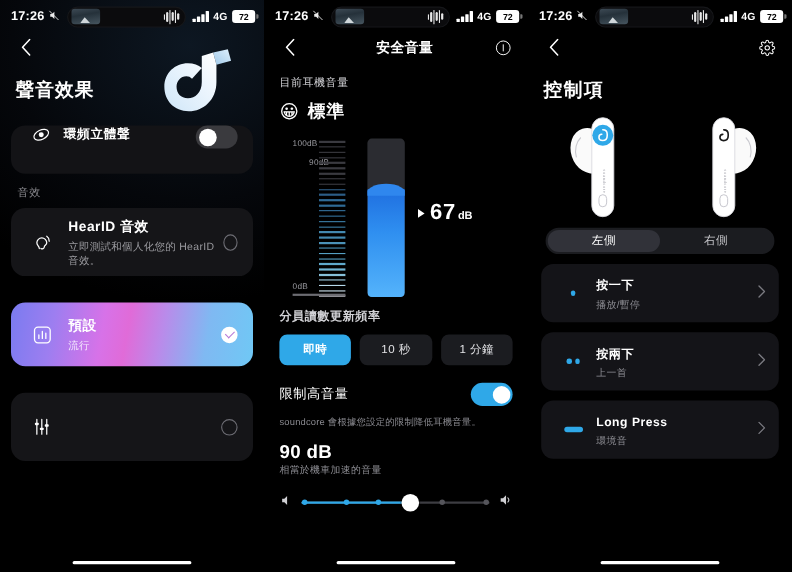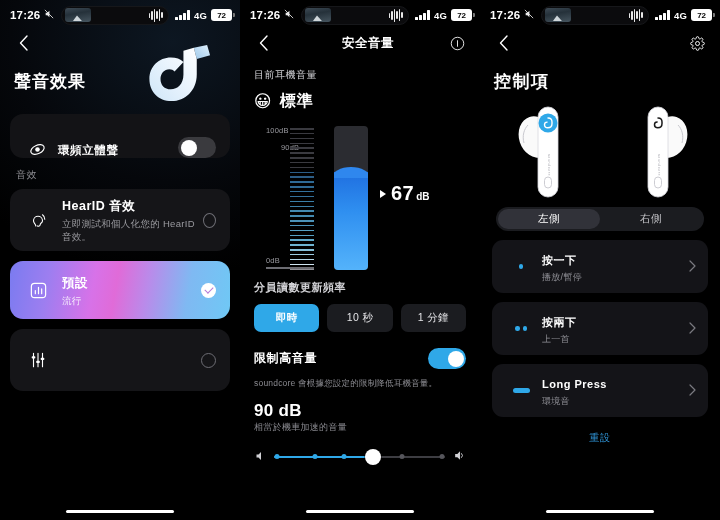--- a/index.html
+++ b/index.html
@@ -52,34 +52,34 @@
   .nav-back svg { display:block; }
   .nav-title { position:absolute; left:16px; right:0; text-align:center; font-size:12.5px; font-weight:700; letter-spacing:.5px; pointer-events:none; }
   .nav-right { margin-left:auto; width:22px; height:22px; display:flex; align-items:center; justify-content:center; cursor:pointer; }
 
   
   .p1-hero { position:relative; height:58px; }
   .p1-title { position:absolute; left:14px; top:14px; font-size:17px; font-weight:700; letter-spacing:1px; }
   .logo-d { position:absolute; right:24px; top:-22px; width:74px; height:78px; }
   .card {
     background:#131316; border-radius:13px; margin:0 10px 10px;
-    display:flex; align-items:flex-end; padding:0 14px; position:relative;font-family:Liberation Mono, monospace;
+    display:flex; align-items:flex-start; padding:0 14px; position:relative;font-family:Liberation Mono, monospace;
   }
   .card.row48 { height:44px; }
   .card-ico { width:26px; display:flex; justify-content:center; align-items:center; flex:0 0 26px; }
   .card-label { font-size:11.5px; font-weight:600; margin-left:8px; letter-spacing:.6px; }
   .toggle {
     margin-left:auto; width:38px; height:21px; border-radius:11px; background:#3a3a3e; position:relative; cursor:pointer;
   }
   .toggle .knob { position:absolute; top:2.5px; left:2.5px; width:16px; height:16px; border-radius:50%; background:#fff; transition:.2s; }
   .toggle.on { background:#2fa8e8; }
   .toggle.on .knob { left:19.5px; }
   .section-h { font-size:10px; color:#8b8b90; margin:10px 0 7px 16px; letter-spacing:.5px; }
 
-  .eqcard { border-radius:13px; margin:0 10px 10px; height:58px; display:flex; align-items:center; padding:0 14px; position:relative; cursor:pointer; }
+  .eqcard { border-radius:13px; margin:0 10px 24px; height:58px; display:flex; align-items:center; padding:0 14px; position:relative; cursor:pointer; }
   .eqcard.dark { background:#151518; }
   .eqcard.grad {
     background:linear-gradient(100deg,#7a7bf0 0%,#9d7ef0 18%,#d772e8 38%,#e06bd8 48%,#b98bea 62%,#7fb9f2 80%,#6fc8f5 100%);
   }
   .eq-ico { width:28px; flex:0 0 28px; display:flex; justify-content:center; }
   .eq-tx { margin-left:10px; }
   .eq-t { font-size:12.5px; font-weight:700; letter-spacing:.5px; }
   .eq-s { font-size:9.5px; color:#9b9ba0; margin-top:3px; letter-spacing:.3px; }
   .eqcard.grad .eq-s { color:rgba(255,255,255,.82); }
   .radio { margin-left:auto; width:15px; height:15px; border-radius:50%; border:1.4px solid #6d6d74; }
@@ -109,21 +109,21 @@
   .bar-read { position:absolute; left:126px; top:58px; display:flex; align-items:baseline; gap:2px; }
   .bar-read .arr { width:0;height:0;border-left:6px solid #fff;border-top:4px solid transparent;border-bottom:4px solid transparent; align-self:center; margin-right:3px;}
   .bar-read .num { font-size:20px; font-weight:700; letter-spacing:.5px; }
   .bar-read .unit { font-size:10px; font-weight:700; }
 
   .freq-row { display:flex; gap:8px; margin-top:9px; }
   .chip { flex:1; height:28px; border-radius:7px; background:#1b1c20; display:flex; align-items:center; justify-content:center; font-size:10.5px; color:#e3e3e6; cursor:pointer; letter-spacing:.4px; }
   .chip.active { background:#2fa8e8; color:#fff; font-weight:600; }
 
   .lim-row { display:flex; align-items:center; margin-top:16px; }
-  .lim-t { font-size:12px; font-weight:700; letter-spacing:.6px; }
+  .lim-t { font-size:12px; font-weight:400; letter-spacing:.6px; }
   .note { font-size:8.5px; color:#8a8a90; margin-top:9px; letter-spacing:.2px; line-height:1.4; }
   .big-db { font-size:17px; font-weight:700; margin-top:11px; letter-spacing:.3px; }
   .sub-note { font-size:9px; color:#8a8a90; letter-spacing:.3px; }
 
   .slider-row { display:flex; align-items:center; gap:8px; margin-top:14px; }
   .sl { position:relative; flex:1; height:16px; }
   .sl-track { position:absolute; top:7px; left:0; right:0; height:2px; background:#3d3d42; border-radius:2px; }
   .sl-fill { position:absolute; top:7px; left:0; width:58%; height:2px; background:#2fa8e8; border-radius:2px; }
   .sl-dot { position:absolute; top:5.5px; width:5px; height:5px; border-radius:50%; background:#2fa8e8; transform:translateX(-50%); }
   .sl-dot.off { background:#55555b; }
@@ -546,18 +546,17 @@
         <span class="ct">Long Press</span>
         <div class="cs">環境音</div>
       </span>
       <span class="chev">
         <svg width="7" height="12" viewBox="0 0 7 12" fill="none">
             <path d="M1 1l5 5-5 5" stroke="#7a7a80" stroke-width="1.2" stroke-linecap="round" stroke-linejoin="round"></path>
           </svg>
       </span>
     </div>
 
-    <div class="reset">重設</div>
 
     <div class="homebar"></div>
   </div>
 
 </div>
 
 </body></html>

